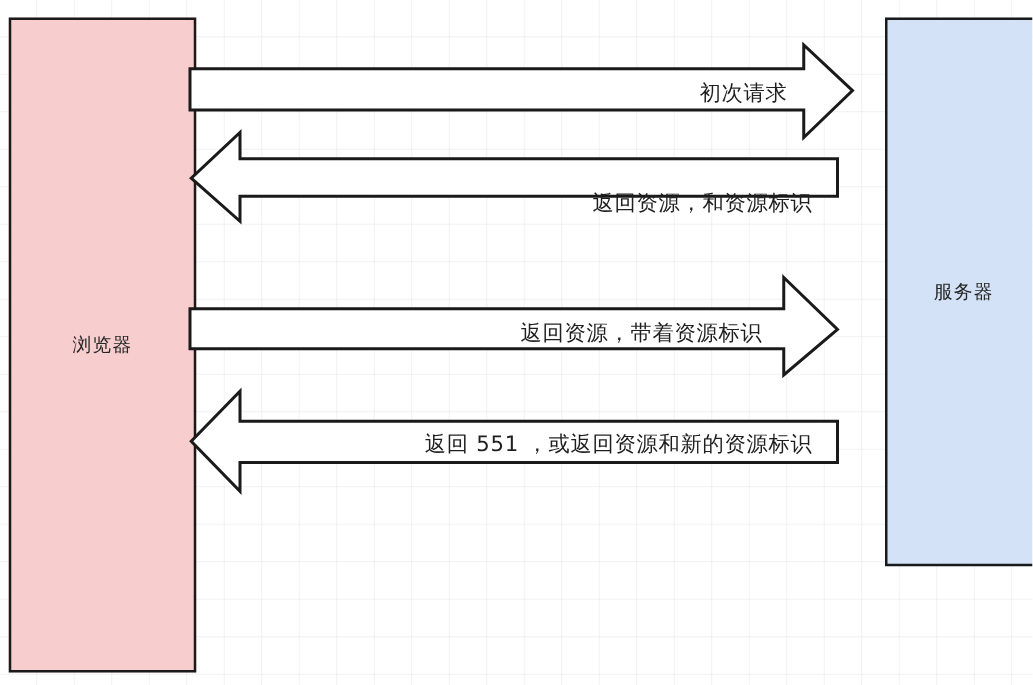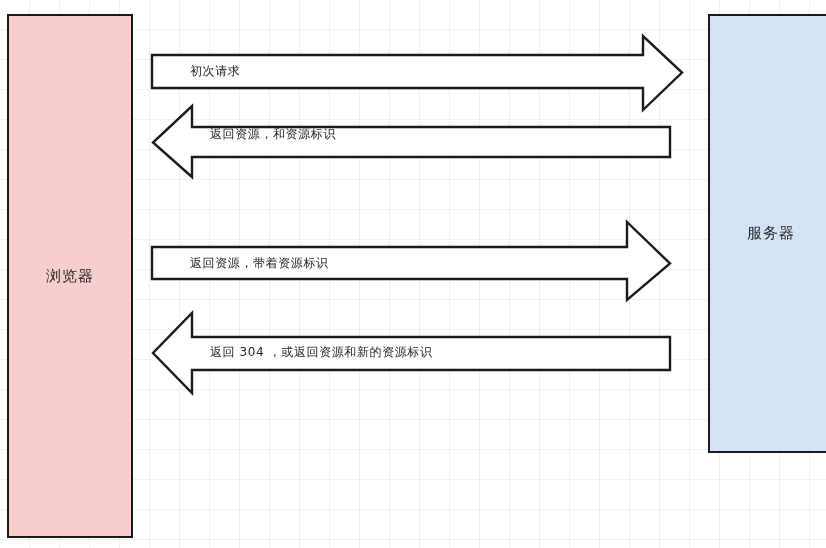--- a/index.html
+++ b/index.html
@@ -32,21 +32,21 @@
   }
   .node-label {
     font-size: 15px;
     color: #262626;
     letter-spacing: 1px;
     font-family: "DejaVu Sans", "Liberation Sans", sans-serif;
   }
   #browser-node {
     left: 7px;
     top: 14px;
-    width: 126px;
+    width: 150px;
     height: 524px;
     background: #f7cdce;
   }
   #server-node {
     left: 708px;
     top: 14px;
     width: 126px;
     height: 439px;
     background: #d3e2f7;
   }
@@ -58,22 +58,22 @@
     height: 548px;
   }
   .arrow-shape {
     fill: #ffffff;
     stroke: #1a1a1a;
     stroke-width: 2.4;
     stroke-linejoin: miter;
   }
   .arrow-text {
     position: absolute;
-    text-align: left;
-    font-size: 12px;
+    text-align: right;
+    font-size: 17px;
     color: #1f1f1f;
     letter-spacing: 0.6px;
     white-space: nowrap;
     font-family: "DejaVu Sans", "Liberation Sans", sans-serif;
   }
   #watermark {
     position: absolute;
     right: 16px;
     bottom: 16px;
     font-size: 13px;
@@ -99,20 +99,20 @@
 
   <svg class="arrow-layer" viewBox="0 0 826 548">
     <polygon class="arrow-shape" points="152,55 643,55 643,36 682,72.5 643,110 643,88 152,88"></polygon>
     <polygon class="arrow-shape" points="670,127 192,127 192,106 153,142.5 192,177 192,157 670,157"></polygon>
     <polygon class="arrow-shape" points="152,247 627,247 627,222 670,263.5 627,300 627,279 152,279"></polygon>
     <polygon class="arrow-shape" points="670,337 192,337 192,313 153,353 192,393 192,370 670,370"></polygon>
   </svg>
 
   <div class="arrow-text" style="left:190px; top:63px; width:440px;">初次请求</div>
 
-  <div class="arrow-text" style="left:210px; top:126px; width:440px;">返回资源，和资源标识</div>
+  <div class="arrow-text" style="left:210px; top:151px; width:440px;">返回资源，和资源标识</div>
 
   <div class="arrow-text" style="left:190px; top:255px; width:420px;">返回资源，带着资源标识</div>
 
-  <div class="arrow-text" style="left:210px; top:344px; width:440px;">返回 304 ，或返回资源和新的资源标识</div>
+  <div class="arrow-text" style="left:210px; top:344px; width:440px;">返回 551 ，或返回资源和新的资源标识</div>
 
 
 </div>
 
 </body></html>

